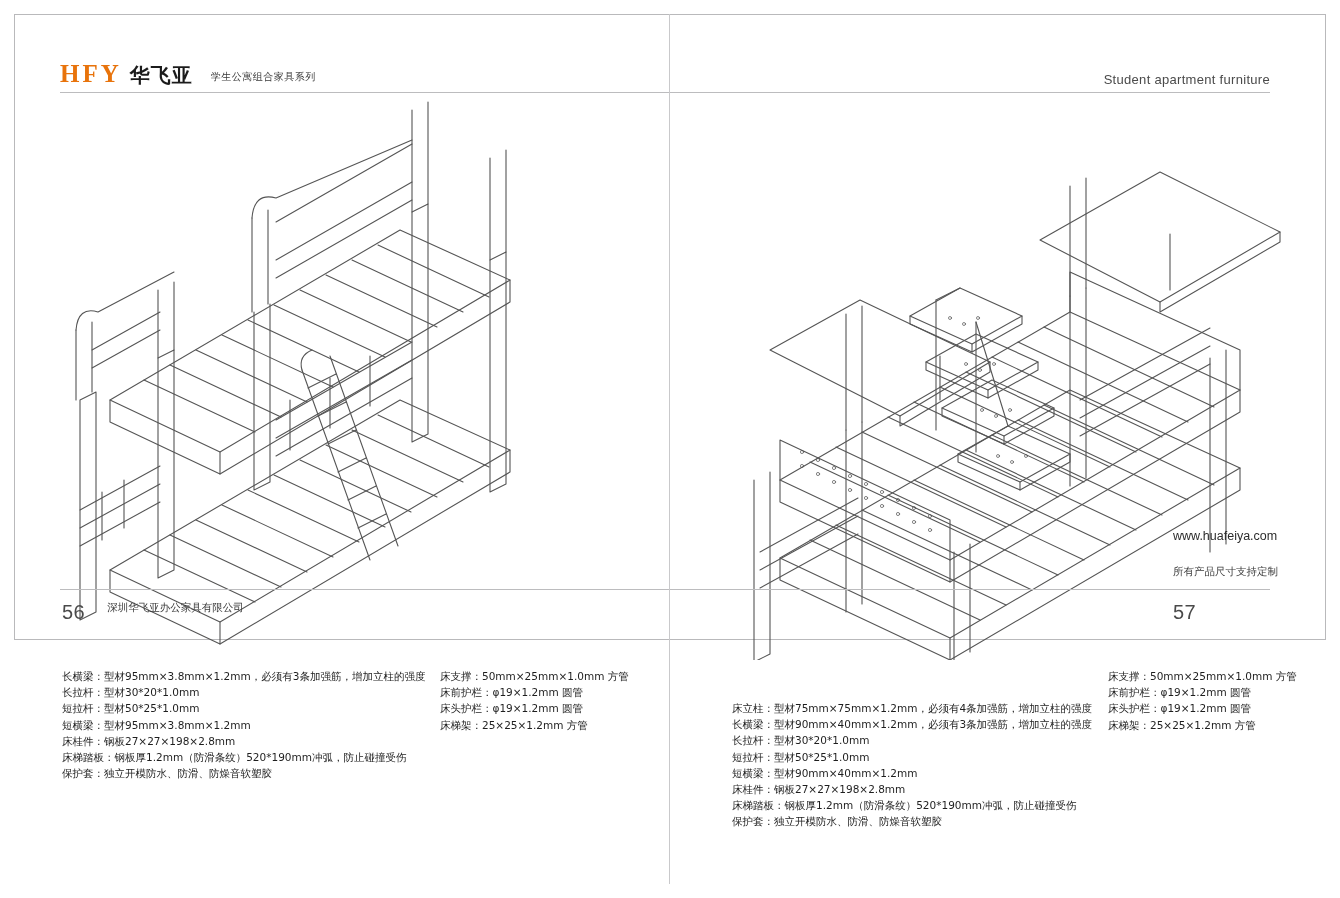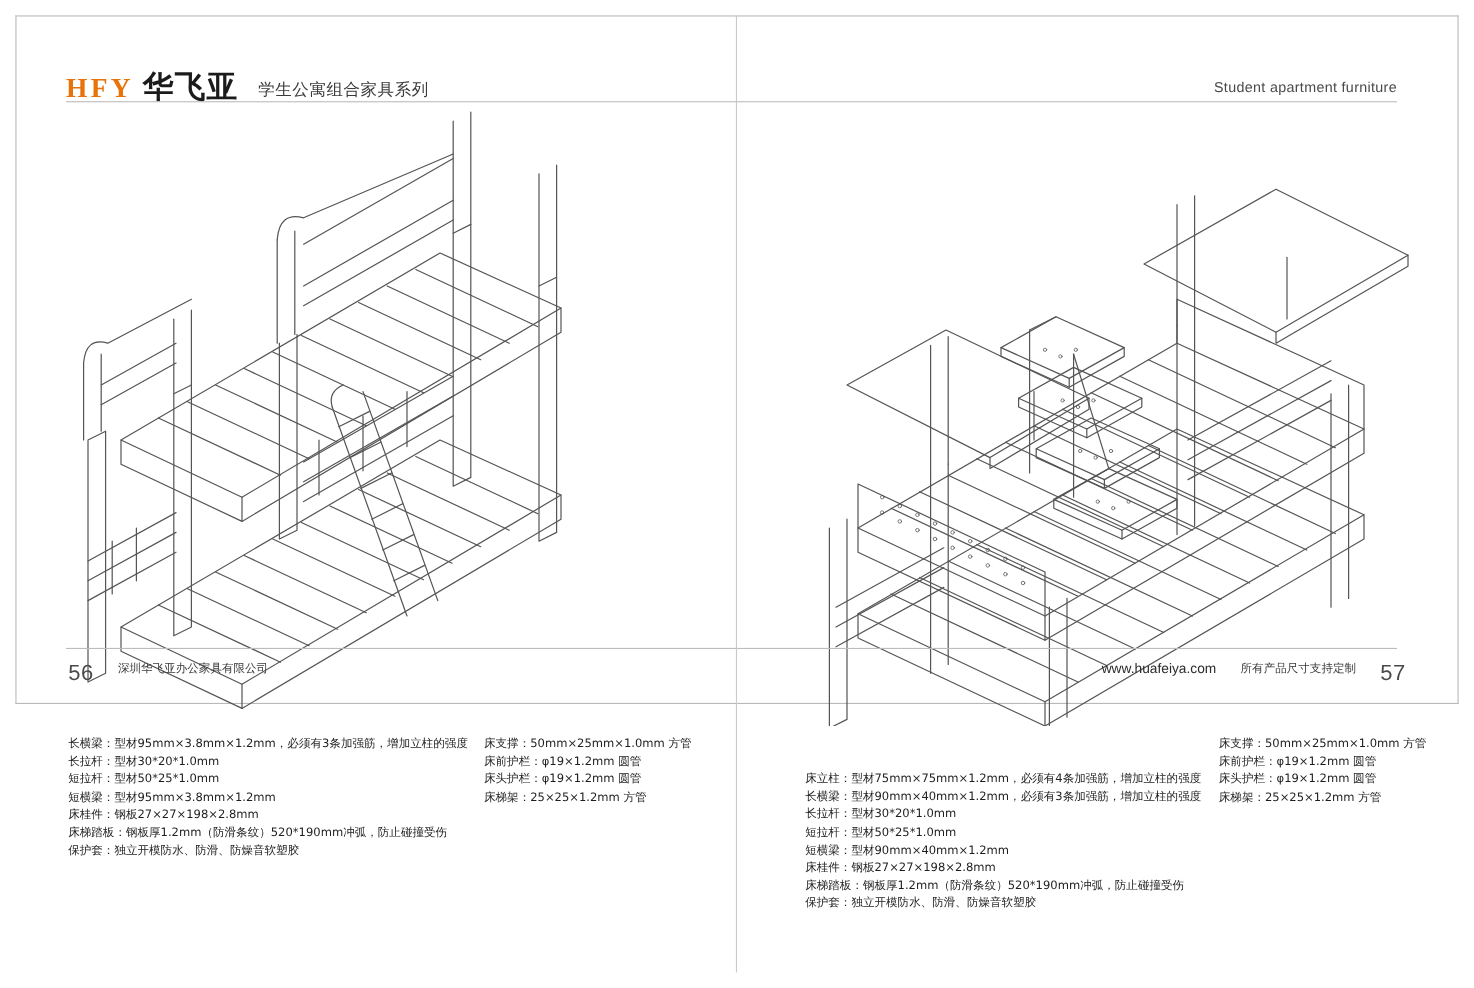--- a/index.html
+++ b/index.html
@@ -74,27 +74,27 @@
   .logo-hfy {
     font-family: "Liberation Serif", serif;
     font-weight: bold;
     font-size: 25px;
     letter-spacing: 3px;
     color: #e8730b;
   }
   .logo-cn {
     font-family: "DejaVu Sans", sans-serif;
     font-weight: bold;
-    font-size: 28px;
+    font-size: 20px;
     letter-spacing: 1px;
     color: #1b1b1b;
   }
   .logo-sub {
     font-family: Liberation Mono, monospace;
-    font-size: 15px;
+    font-size: 10px;
     color: #3a3a3a;
     letter-spacing: 0.5px;
     margin-left: 10px;
     position: relative;
     top: -2px;
   }
   .header-rule {
     position: absolute;
     left: 60px;
     right: 0;
@@ -159,21 +159,21 @@
     right: 70px;
   }
   .footer {
     position: absolute;
     bottom: 30px;
     display: flex;
     align-items: flex-start;
     gap: 22px;
   }
   .footer-left { left: 62px; }
-  .footer-right { right: 62px; }
+  .footer-right { right: 62px; flex-direction: column; }
   .pagenum {
     font-family: "Liberation Sans", sans-serif;
     font-size: 20px;
     color: #4a4a4a;
     letter-spacing: 0.5px;
   }
   .footer-text {
     font-family: "DejaVu Sans", sans-serif;
     font-size: 10.5px;
     color: #3a3a3a;

